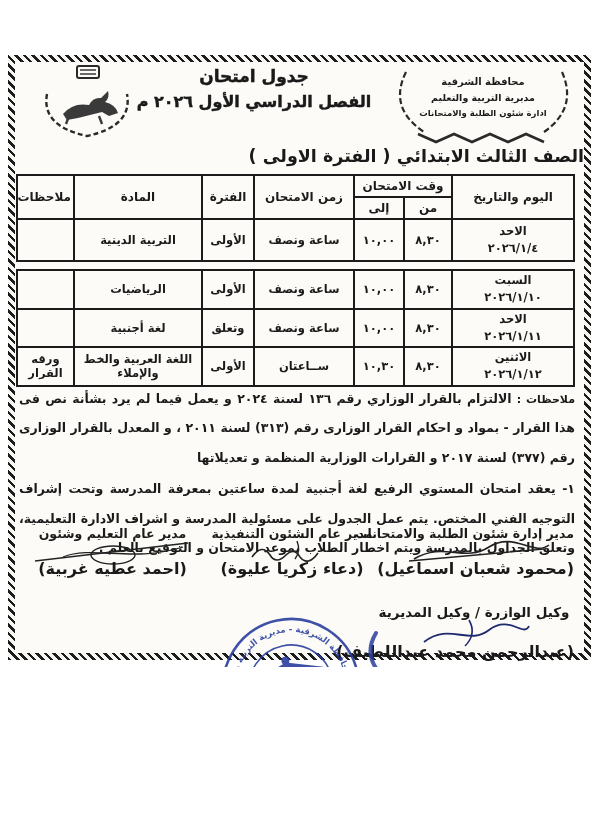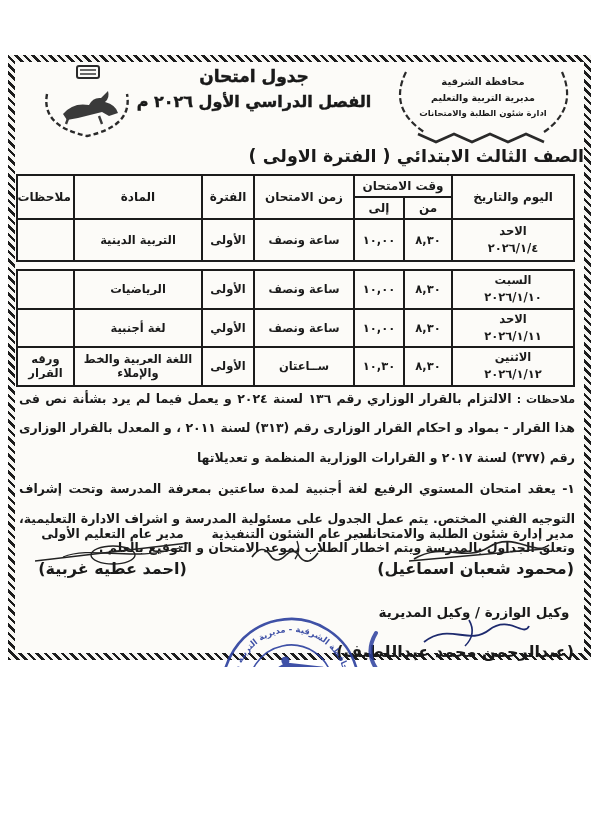--- a/index.html
+++ b/index.html
@@ -158,21 +158,21 @@
             <td></td>
           </tr>
           <tr>
             <td class="daycell h34">
               <span>الاحد</span><br>
               <span>٢٠٢٦/١/١١</span>
             </td>
             <td class="num">٨,٣٠</td>
             <td class="num">١٠,٠٠</td>
             <td>ساعة ونصف</td>
-            <td>الأولي</td>
+            <td>وتعلق</td>
             <td class="subj">لغة أجنبية</td>
             <td></td>
           </tr>
           <tr>
             <td class="daycell h34">
               <span>الاثنين</span><br>
               <span>٢٠٢٦/١/١٢</span>
             </td>
             <td class="num">٨,٣٠</td>
             <td class="num">١٠,٣٠</td>
@@ -197,23 +197,24 @@
             <path d="M5 24 L 140 12" stroke="#222" stroke-width="1.3"></path>
           </svg>
           <div class="n">(محمود شعبان اسماعيل)</div>
         </div>
         <div class="sig" style="width:175px">
           <div class="t">مدير عام الشئون التنفيذية</div>
           <svg class="scr" width="110" height="30" viewBox="0 0 110 30">
             <path d="M15 20 q10 -14 18 -2 q6 10 16 0 q8 -8 14 2 q8 10 18 -4" fill="none" stroke="#222" stroke-width="1.6"></path>
             <path d="M60 4 q4 10 -2 18" fill="none" stroke="#222" stroke-width="1.4"></path>
           </svg>
+          <div class="n">(دعاء زكريا عليوة)</div>
         </div>
         <div class="sig" style="width:175px">
-          <div class="t">مدير عام التعليم الأولى</div>
+          <div class="t">مدير عام التعليم وشئون</div>
           <svg class="scr" width="160" height="30" viewBox="0 0 160 30">
             <path d="M2 24 L 155 6" stroke="#222" stroke-width="1.6"></path>
             <ellipse cx="80" cy="18" rx="22" ry="9" fill="none" stroke="#222" stroke-width="1.4"></ellipse>
             <path d="M30 20 C 60 8, 100 26, 150 10" fill="none" stroke="#222" stroke-width="1.3"></path>
           </svg>
           <div class="n">(احمد عطيه غربية)</div>
         </div>
       </div>
 
       <div class="abs sigrow2">

